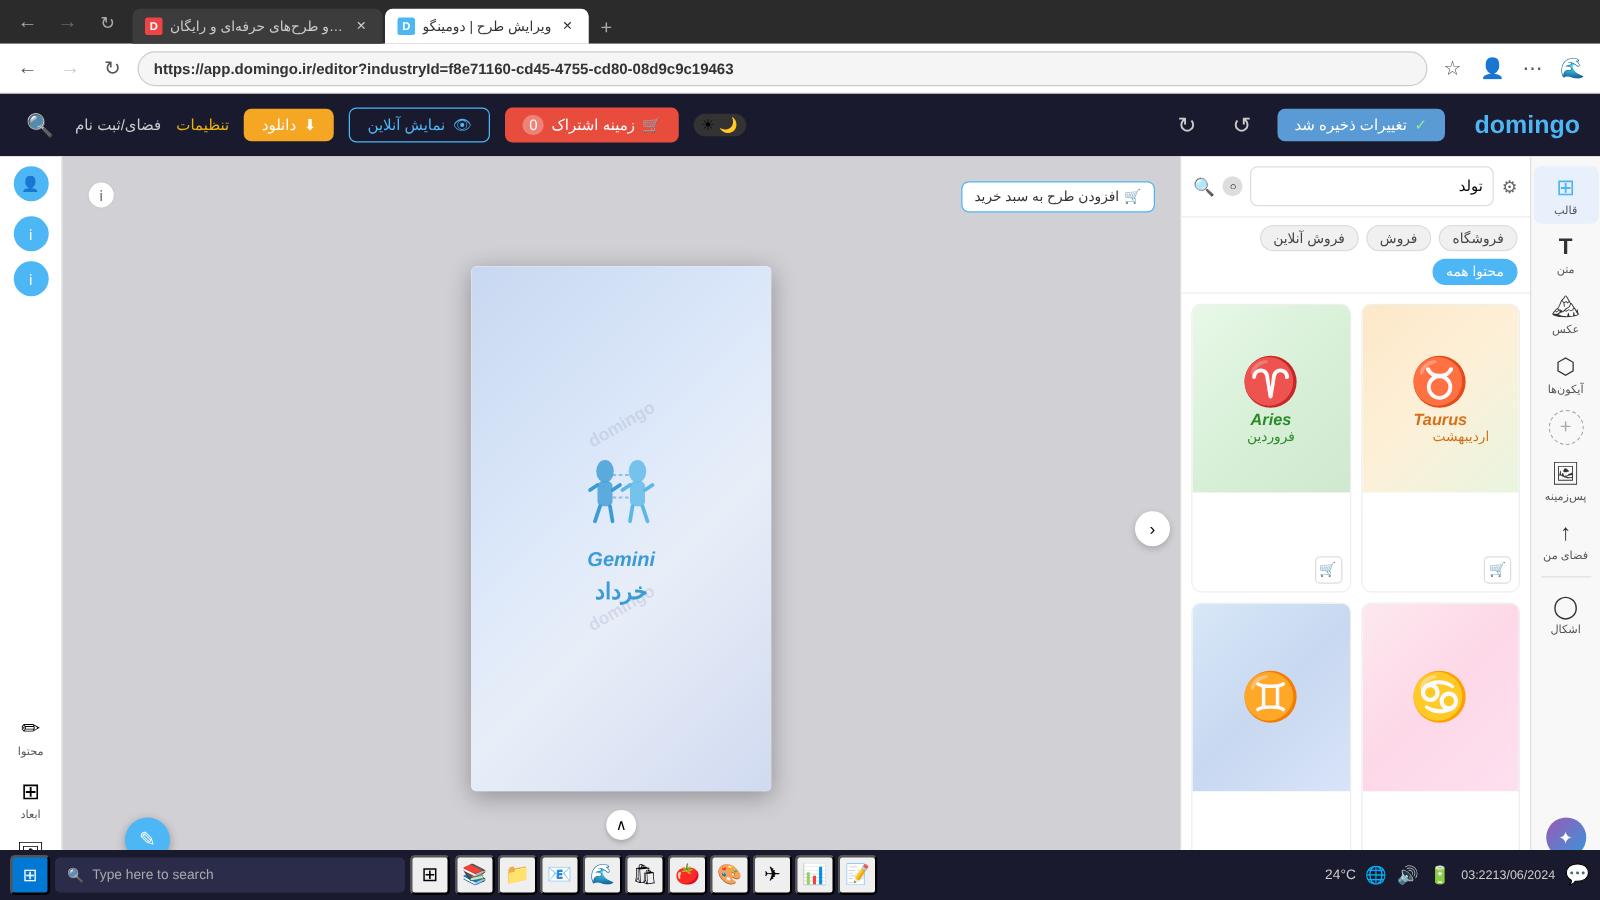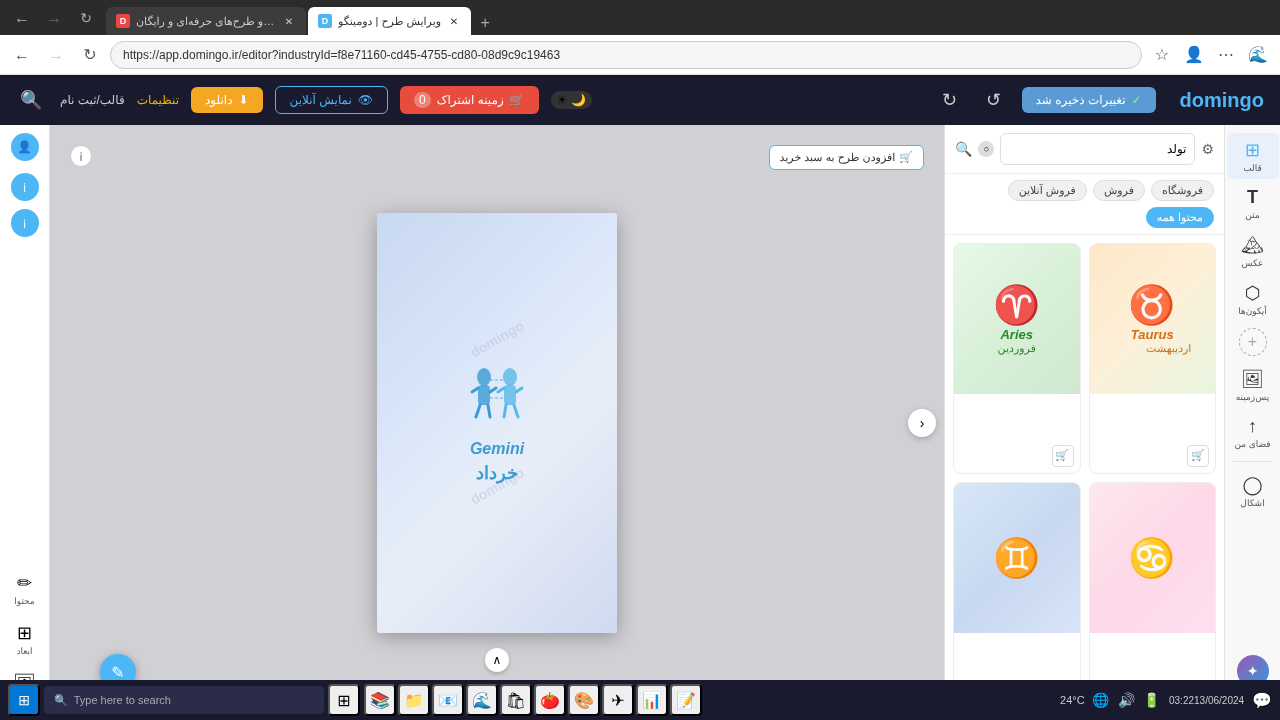--- a/index.html
+++ b/index.html
@@ -137,21 +137,21 @@
       <div class="browser-tab-close">✕</div>
     </div>
     <button class="new-tab-btn">+</button>
   </div>
 </div>
 
 <div class="address-bar-row">
   <button class="nav-btn">←</button>
   <button class="nav-btn" style="color:#ccc;">→</button>
   <button class="nav-btn">↻</button>
-  <input class="address-input" type="text" style="flex: 1 1 0%; height: 28px; border: 1px solid rgb(204, 204, 204); border-radius: 14px; padding: 0px 12px; font-size: 12px; color: rgb(51, 51, 51); background: rgb(245, 245, 245);" value="https://app.domingo.ir/editor?industryId=f8e71160-cd45-4755-cd80-08d9c9c19463">
+  <input class="address-input" type="text" style="flex: 1 1 0%; height: 28px; border: 1px solid rgb(204, 204, 204); border-radius: 14px; padding: 0px 12px; font-size: 12px; color: rgb(51, 51, 51); background: rgb(245, 245, 245); font-weight: bold;" value="https://app.domingo.ir/editor?industryId=f8e71160-cd45-4755-cd80-08d9c9c19463">
   <div class="address-icons">
     <button class="addr-icon-btn">☆</button>
     <button class="addr-icon-btn">👤</button>
     <button class="addr-icon-btn">⋯</button>
     <button class="addr-icon-btn" style="color:#0078d4;">🌊</button>
   </div>
 </div>
 
 <div class="editor-wrapper">
 
@@ -187,21 +187,21 @@
     <button class="download-btn">
       <span>⬇</span>
       <span>دانلود</span>
     </button>
 
     <button class="settings-btn">
       <span>تنظیمات</span>
     </button>
 
     <button class="login-btn">
-      <span>قالب/ثبت نام</span>
+      <span>فضای/ثبت نام</span>
     </button>
 
     <button class="header-icon-btn" style="font-size:18px;">🔍</button>
   </div>
 
   <div class="editor-body">
 
     <div class="left-sidebar">
       <div class="sidebar-dot">👤</div>
       <div style="width:28px; height:28px; border-radius:50%; background:#4db6f5; display:flex; align-items:center; justify-content:center; color:white; font-size:12px; cursor:pointer; margin-bottom:4px;">ℹ</div>

